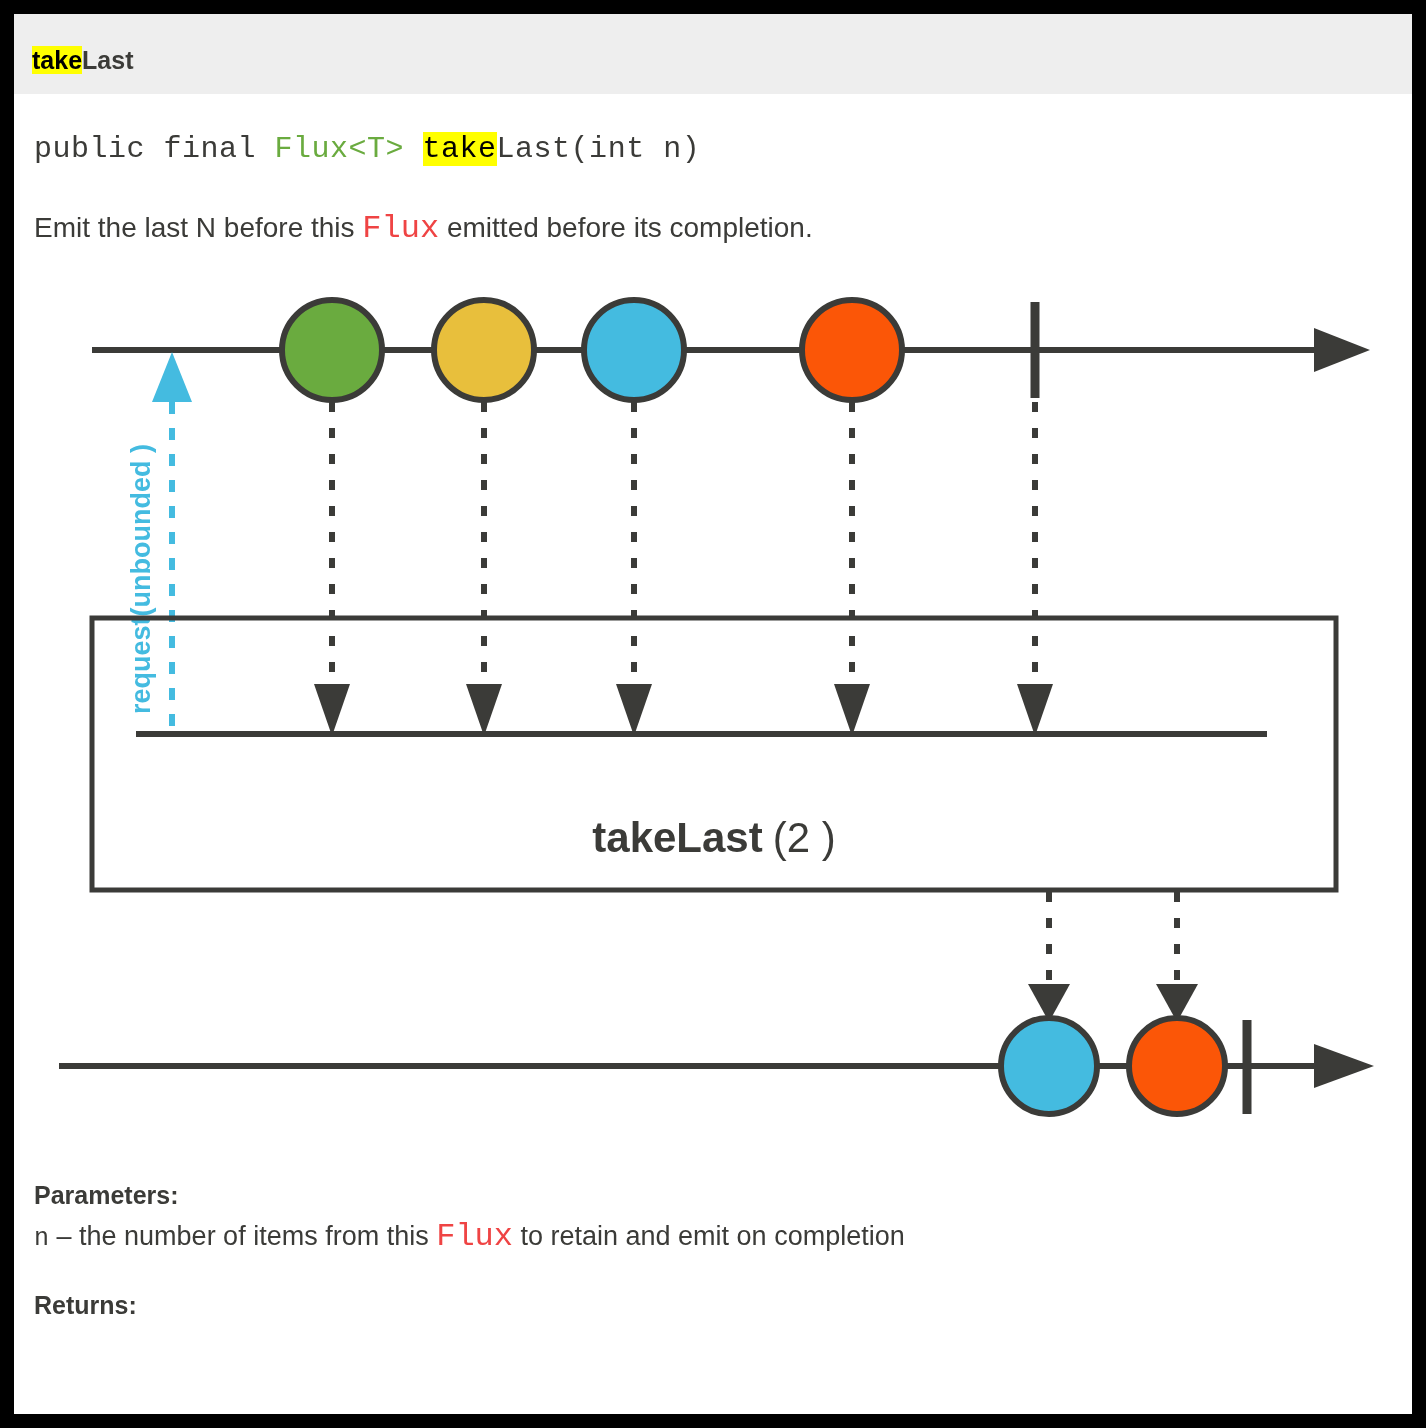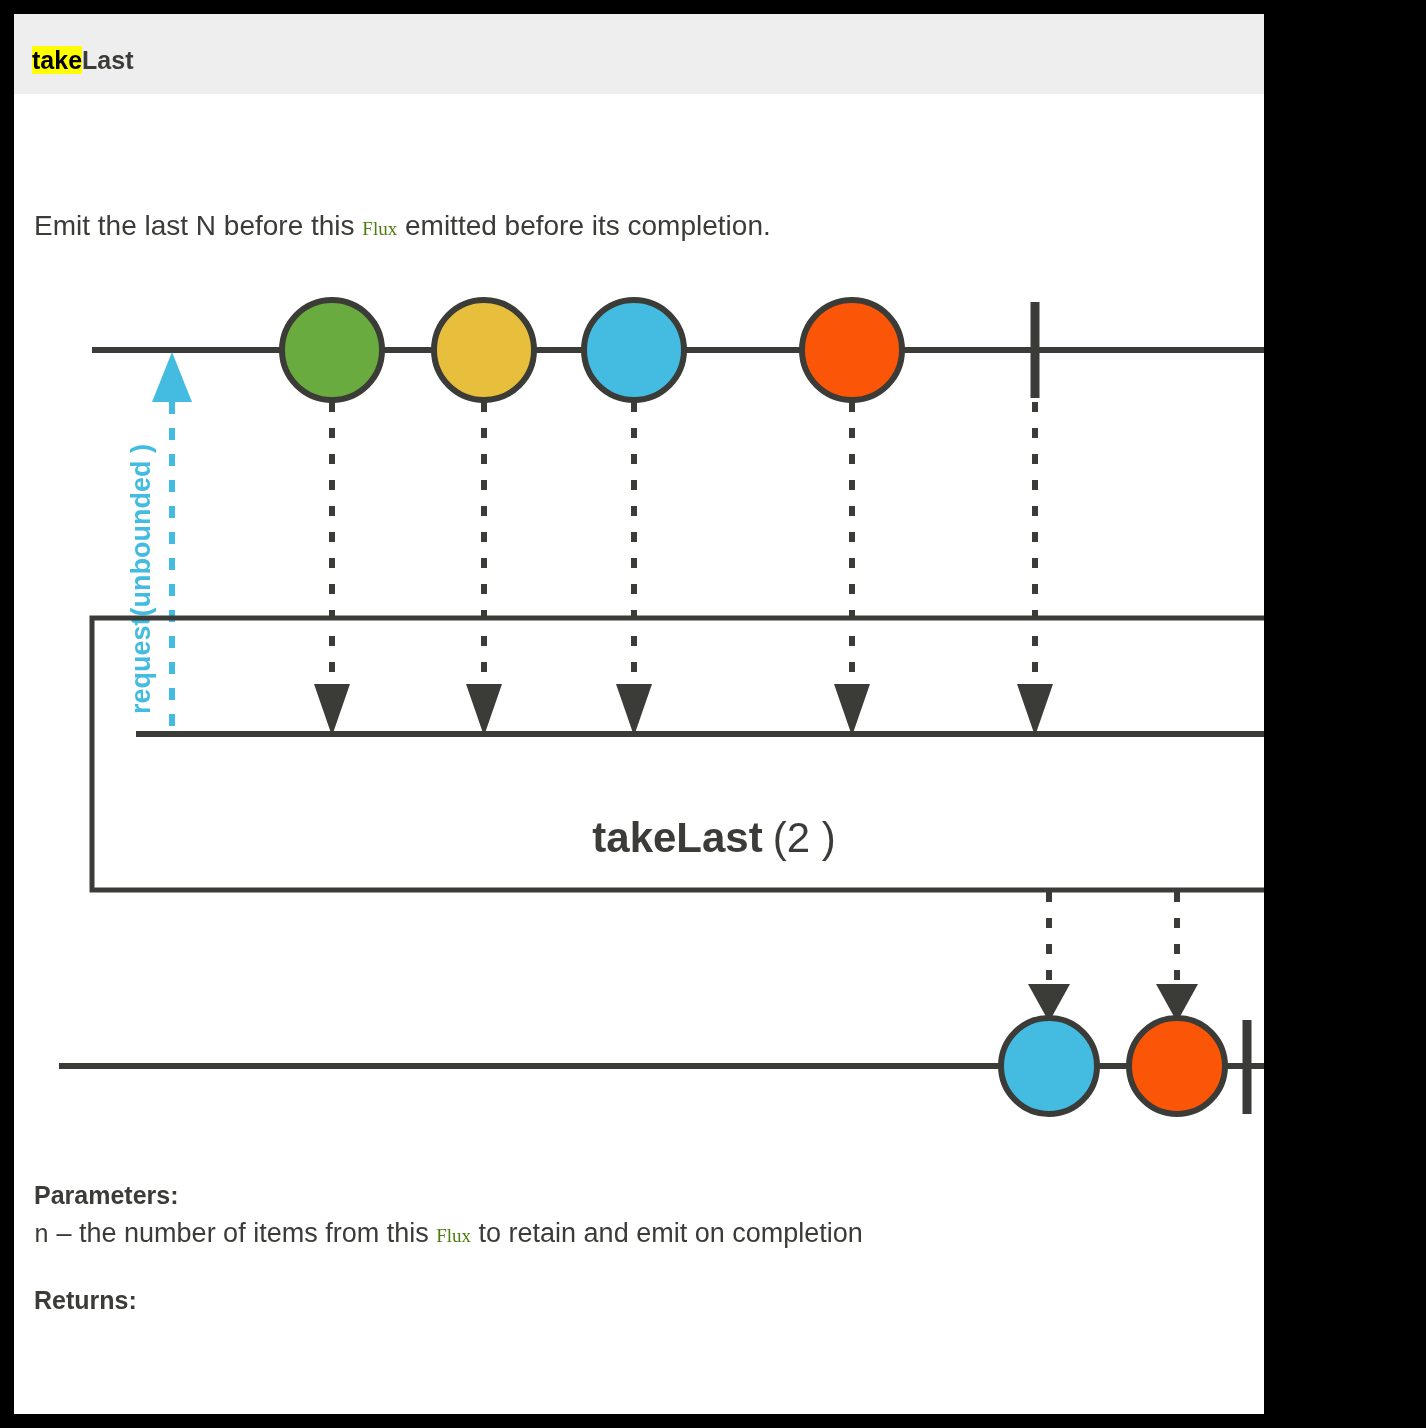--- a/index.html
+++ b/index.html
@@ -9,21 +9,21 @@
   }
   body {
     width: 1426px;
     height: 1428px;
     font-family: "Liberation Sans", sans-serif;
   }
   .frame {
     position: absolute;
     left: 14px;
     top: 14px;
-    width: 1250px;
+    width: 1398px;
     height: 1400px;
     background: #ffffff;
     box-sizing: border-box;
     overflow: hidden;
     padding-left: 20px;
   }
   .header {
     position: absolute;
     left: 0;
     top: 0;
@@ -61,23 +61,23 @@
   }
   .desc {
     position: absolute;
     left: 20px;
     top: 196px;
     font-size: 28px;
     color: #3b3b38;
     white-space: nowrap;
   }
   .mono-green {
-    font-family: Liberation Serif, serif;
-    color: #4d7c0f;
-    font-size: 19px;
+    font-family: Liberation Mono, monospace;
+    color: #ef4444;
+    font-size: 32px;
   }
   .mono-dark {
     font-family: "Liberation Mono", "DejaVu Sans Mono", monospace;
     color: #3b3b38;
     font-size: 25px;
   }
   .marble {
     position: absolute;
     left: 0;
     top: 250px;
@@ -107,20 +107,21 @@
 </style>
 </head>
 <body>
 
 <div class="frame">
 
   <div class="header">
     <div class="header-title"><span class="hl">take</span><span>Last</span></div>
   </div>
 
+  <div class="signature"><span>public final </span><span class="green">Flux&lt;T&gt;</span><span> </span><span class="hl">take</span><span>Last(int n)</span></div>
 
   <div class="desc"><span>Emit the last N before this </span><span class="mono-green">Flux</span><span> emitted before its completion.</span></div>
 
   <div class="marble">
     <svg width="1398" height="880" viewBox="0 0 1398 880" xmlns="http://www.w3.org/2000/svg">
       <defs>
         <marker id="bigArrow" markerWidth="14" markerHeight="12" refX="1" refY="6" orient="auto" markerUnits="userSpaceOnUse">
           <path d="M0,0 L14,6 L0,12 z" fill="#3b3b38"></path>
         </marker>
       </defs>

